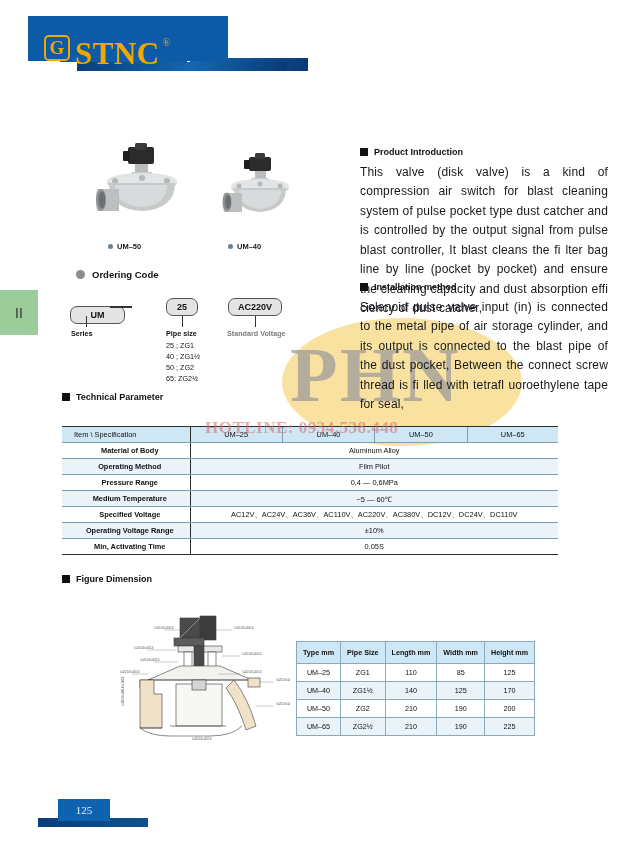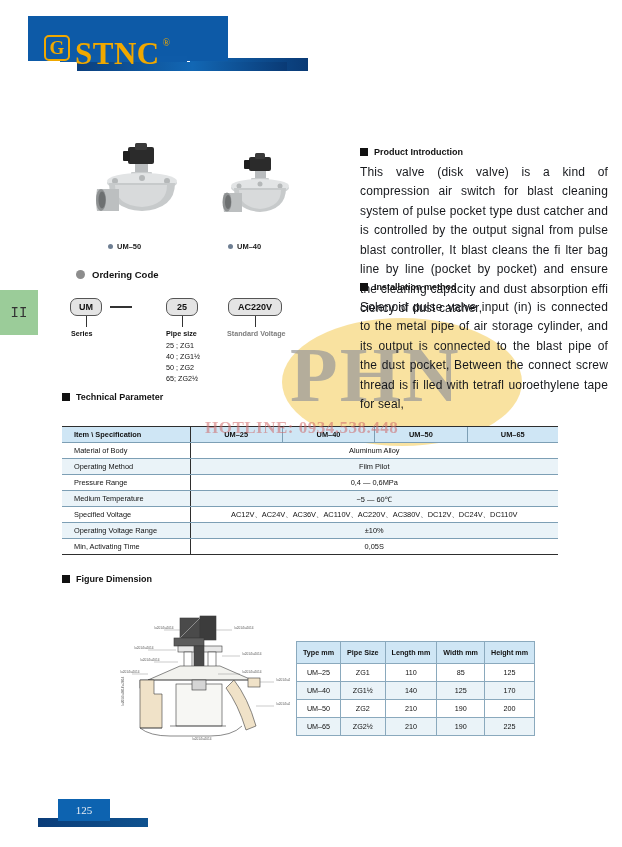--- a/index.html
+++ b/index.html
@@ -92,21 +92,21 @@
     font-size: 10px; font-weight: bold; letter-spacing: .6px;
     color: #111; z-index: 5;
   }
 
   
   .side-tab {
     position: absolute; left: 0; top: 290px;
     width: 38px; height: 45px;
     background: #9bcc99;
     display: flex; align-items: center; justify-content: center;
-    font-family: Liberation Mono, monospace;
+    font-family: Liberation Sans, sans-serif;
     font-size: 14px; color: #333; z-index: 5;
   }
 
   
   .valve { position: absolute; z-index: 3; }
   .cap {
     position: absolute; display: flex; align-items: center; gap: 4px;
     font-size: 7.5px; font-weight: bold; color: #1a1a1a; z-index: 3;
   }
   .cap .dot {
@@ -164,26 +164,27 @@
     width: 496px;
     font-size: 7.4px; color: #111;
   }
   .tp td {
     border-top: 1px solid #7d9fb5;
     border-bottom: 1px solid #7d9fb5;
     height: 16px; padding: 0 4px;
   }
   .tp tr.alt td { background: #eaf3f8; }
   .tp tr.hdr td {
-    background: #cfe6f5; font-weight: bold; text-align: center;
+    background: #cfe6f5; font-weight: normal; text-align: center;
     border-top: 1.6px solid #2e2e2e;
   }
   .tp td.lbl {
-    width: 128px; text-align: left; padding-left: 12px;
+    width: 128px; text-align: center; padding-left: 12px;
     border-right: 1.6px solid #2e2e2e;
+    font-weight: bold;
   }
   .tp tr.hdr td.lbl { background: #cfe6f5; text-align: left; }
   .tp td.ctr { text-align: center; }
   .tp tr.last td { border-bottom: 1.6px solid #2e2e2e; }
   .tp td.colsep { border-left: 1px solid #7d9fb5; }
 
   .fd-wrap { position: absolute; left: 296px; top: 641px; z-index: 5; }
   .fd {
     font-size: 7.2px; color: #111;
   }
@@ -291,21 +292,21 @@
     <span class="sq"></span>
     <span>Installation method</span>
   </div>
   <div class="body-text indent" style="left:360px;top:298px">Solenoid pulse valve input (in) is connected to the metal pipe of air storage cylinder, and its output is connected to the blast pipe of the dust pocket, Between the connect screw thread is fi lled with tetrafl uoroethylene tape for seal,</div>
 
   <div class="oc-head">
     <span class="cir"></span>
     <span>Ordering Code</span>
   </div>
 
-  <div class="oc-box" style="left:70px;top:298px;width:32px">UM</div>
+  <div class="oc-box" style="left:70px;top:306px;width:55px">UM</div>
   <div class="oc-dash" style="left:110px;top:306px;width:22px"></div>
   <div class="oc-box" style="left:166px;top:298px;width:32px">25</div>
   <div class="oc-box" style="left:228px;top:298px;width:54px">AC220V</div>
 
   <div class="oc-stem" style="left:86px;top:316px;height:11px"></div>
   <div class="oc-stem" style="left:182px;top:316px;height:11px"></div>
   <div class="oc-stem" style="left:255px;top:316px;height:11px"></div>
 
   <div class="oc-lbl" style="left:71px;top:329px">Series</div>
   <div class="oc-lbl" style="left:166px;top:329px">Pipe size</div>

